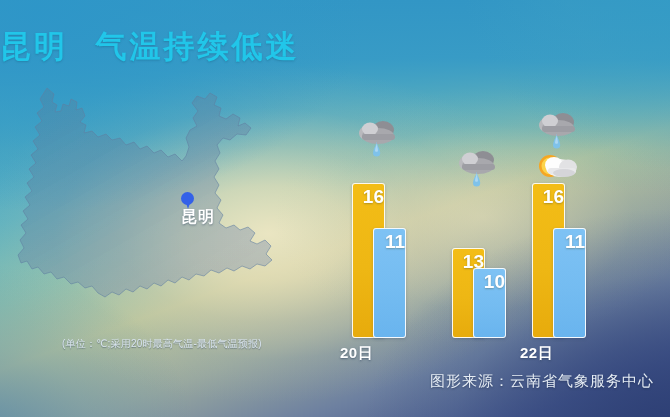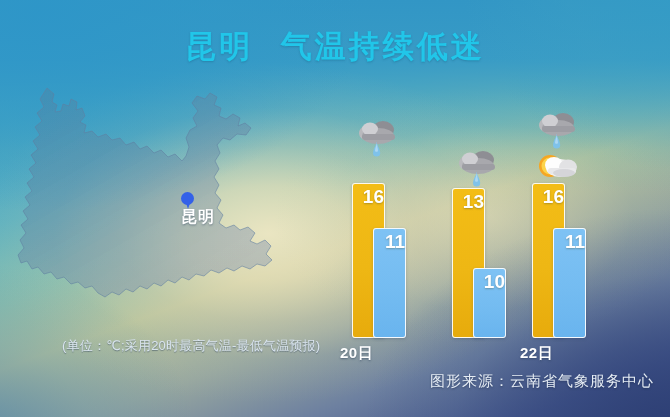--- a/index.html
+++ b/index.html
@@ -81,21 +81,20 @@
         rgba(52,156,198,0.85) 0%,
         rgba(60,160,196,0.4) 45%,
         rgba(80,170,190,0) 85%);
   }
   
   .title {
     position: absolute;
     top: 26px;
     left: 0;
     width: 100%;
-    text-align: center;
     font-family: "DejaVu Serif", "Liberation Serif", serif;
     font-size: 31px;
     font-weight: bold;
     letter-spacing: 3px;
     color: #21c6e9;
     text-shadow: 0 1px 2px rgba(20,90,120,0.35);
     white-space: pre;
   }
   
   .map-wrap {
@@ -146,21 +145,21 @@
     font-weight: bold;
     color: #ffffff;
     letter-spacing: 1px;
     text-shadow: 0 1px 2px rgba(40,60,90,0.5);
   }
   
   .unit-note {
     position: absolute;
     left: 62px;
     top: 337px;
-    font-size: 13px;
+    font-size: 10px;
     color: #d9e4ef;
     letter-spacing: 0.2px;
     text-shadow: 0 1px 1px rgba(30,50,80,0.45);
     white-space: nowrap;
   }
   
   .source {
     position: absolute;
     right: 16px;
     top: 372px;
@@ -326,21 +325,21 @@
           <ellipse cx="22" cy="19" rx="13" ry="9" fill="#b9b9bd"></ellipse>
           <ellipse cx="33" cy="16" rx="11" ry="9" fill="#8e8e94"></ellipse>
           <ellipse cx="28" cy="22" rx="16" ry="8" fill="#a8a8ad"></ellipse>
           <ellipse cx="20" cy="15" rx="8" ry="6.5" fill="#cfcfd3"></ellipse>
           <rect x="12" y="20" width="33" height="6" rx="3" fill="#9d9da3"></rect>
           <path d="M27,28 C25,33 23,36 23,39 a3.6,3.6 0 0 0 7.2,0 c0,-3 -2,-6 -4,-11 z" fill="#7fc2ea"></path>
           <path d="M27,29 C26,32 25,35 25,37 a2,2 0 0 0 3,0 c0,-2 -1,-5 -1,-8 z" fill="#b6dcf5" opacity="0.8"></path>
         </svg>
       </div>
       <div class="bars">
-        <div class="bar bar-high" style="height:150px;padding-left:28px;">
+        <div class="bar bar-high" style="height:90px;padding-left:28px;">
           <div class="bar-value">13</div>
         </div>
         <div class="bar bar-low" style="height:70px;">
           <div class="bar-value">10</div>
         </div>
       </div>
     </div>
 
     <div class="day-group" style="left:184px;">
       <div class="wicon" style="left:10px; top:-2px;">

